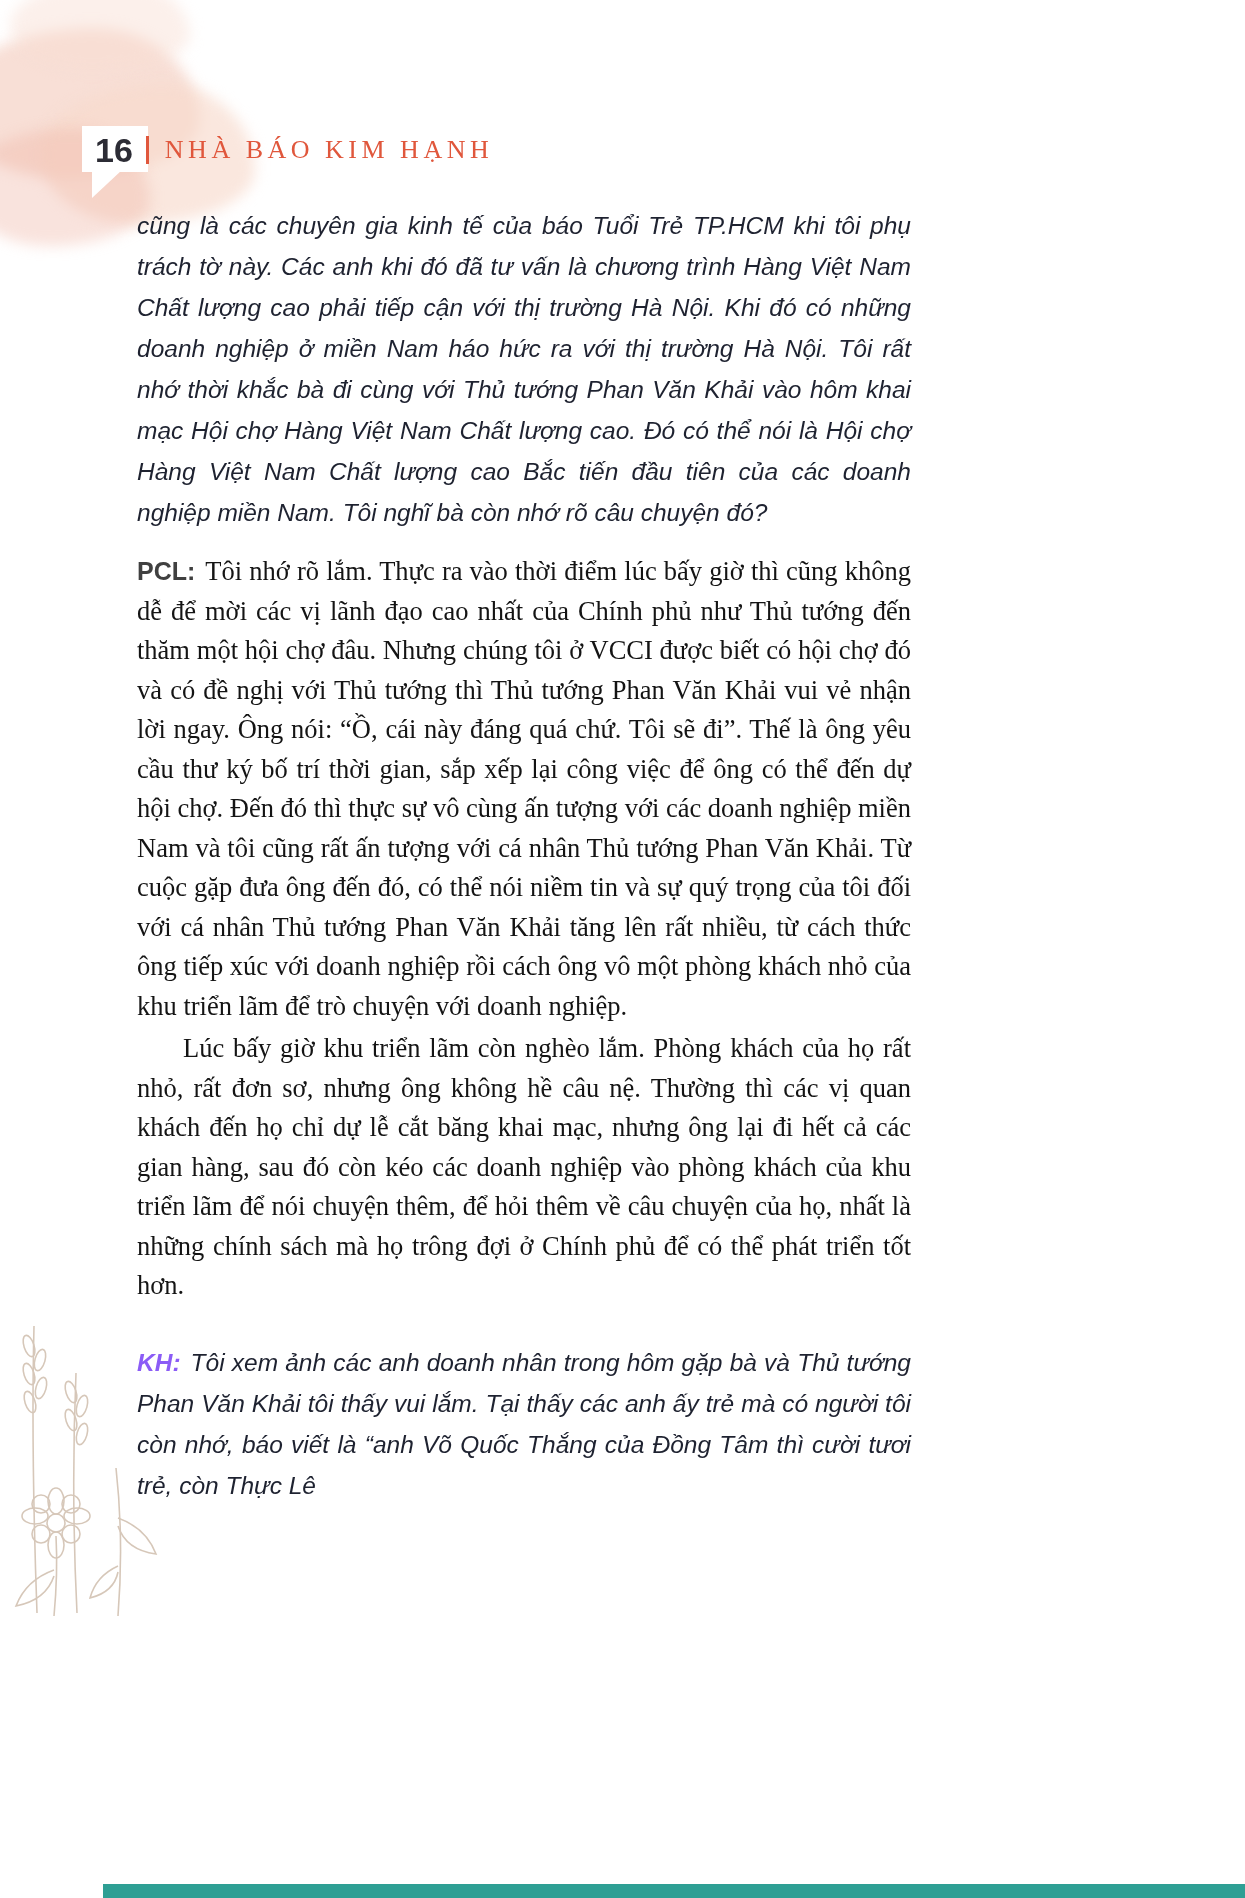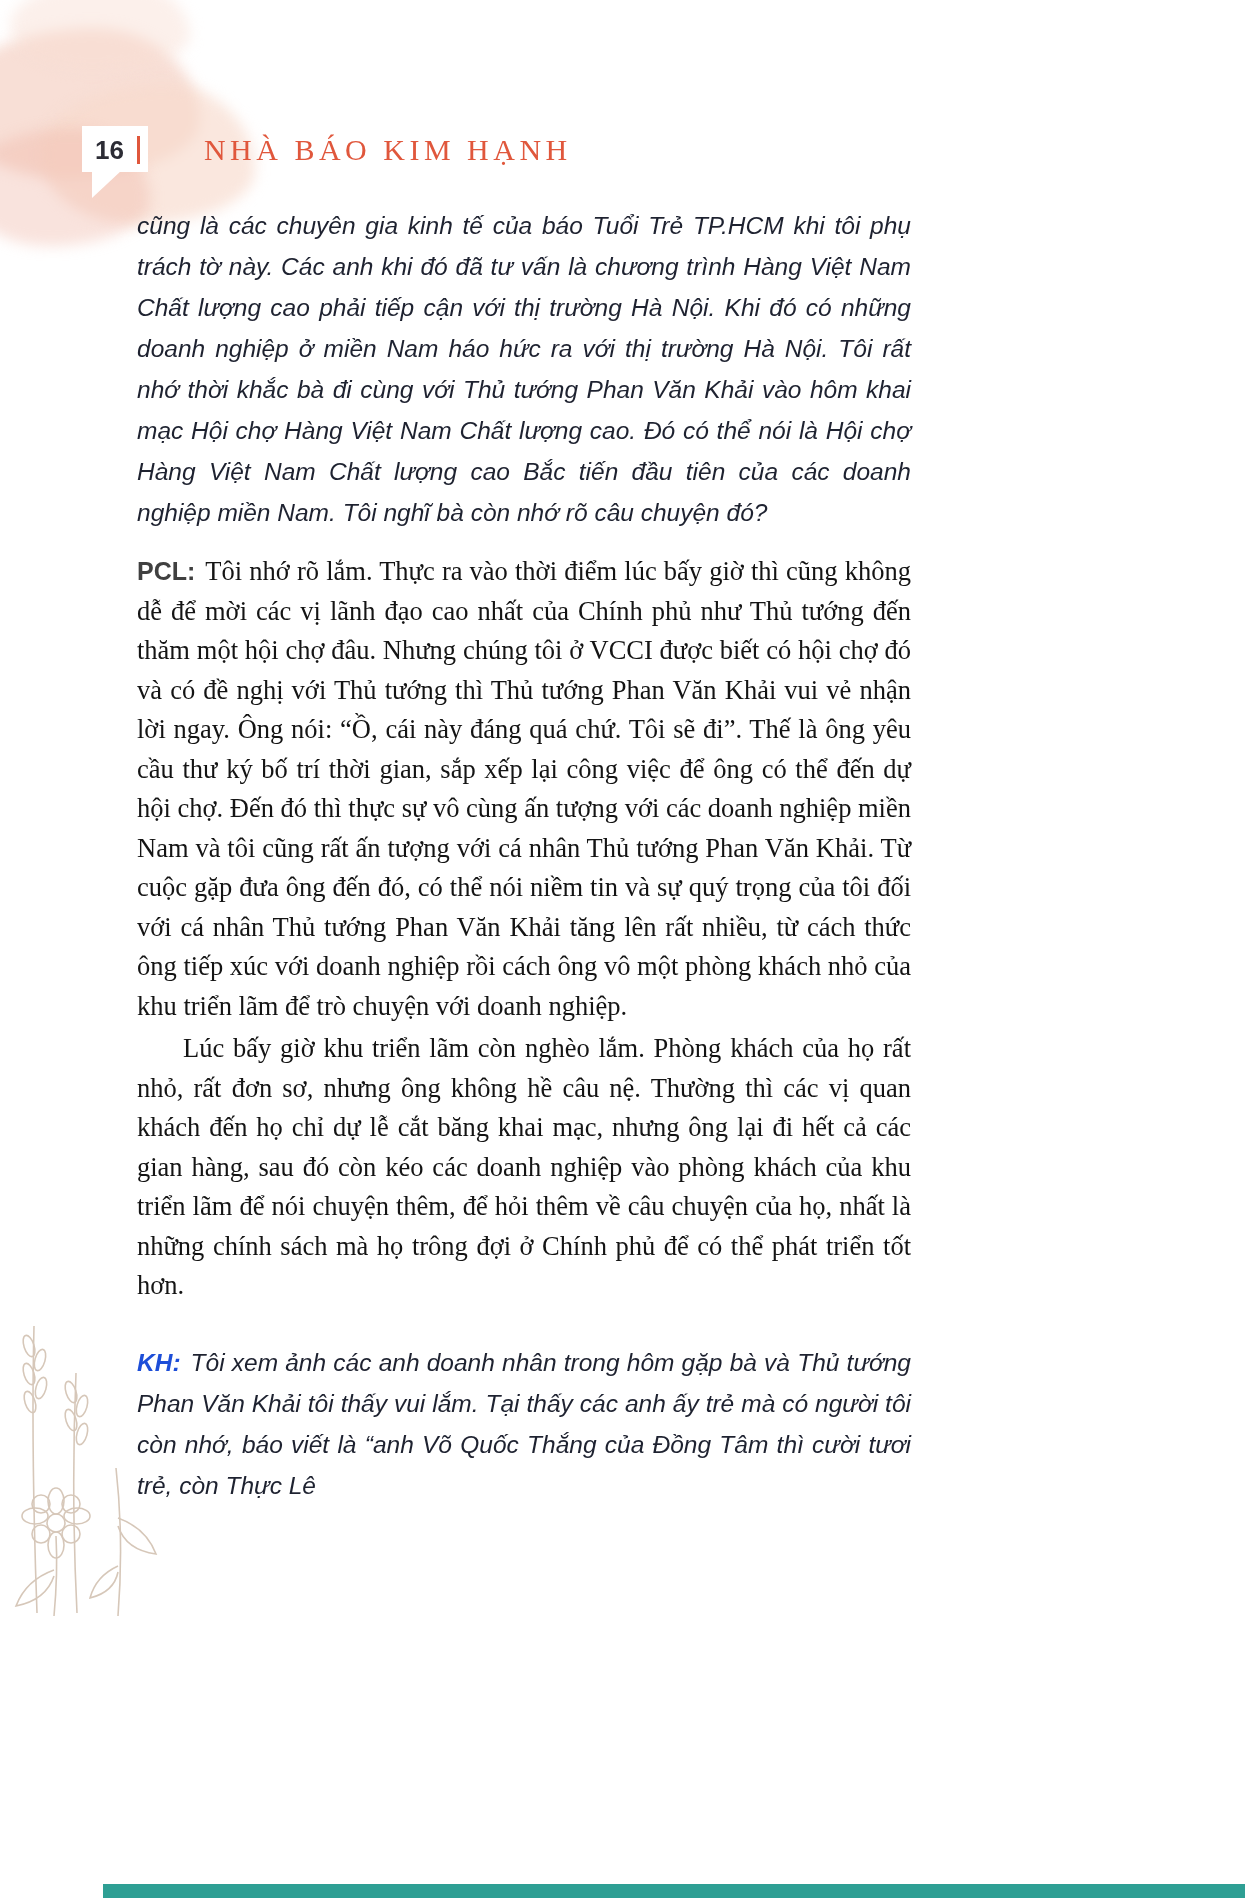--- a/index.html
+++ b/index.html
@@ -31,31 +31,30 @@
     border-right: 30px solid transparent;
   }
 
   
   .page-header {
     position: absolute; left: 95px; top: 133px;
     display: flex; align-items: center; height: 34px;
   }
   .page-number {
     font-family: "Liberation Sans", sans-serif;
-    font-weight: bold; font-size: 26px; color: #2c2c35;
+    font-weight: bold; font-size: 34px; color: #2c2c35;
   }
   .header-divider {
     width: 3px; height: 28px; background: #e0573c;
     margin: 0 16px 0 13px;
   }
   .running-header {
     font-family: "Liberation Serif", serif;
-    font-size: 30px; color: #e0573c;
+    font-size: 26px; color: #e0573c;
     letter-spacing: 4.5px;
-    margin-left: 48px;
   }
 
   
   .text-block {
     position: absolute; left: 137px; top: 205px; width: 774px;
   }
   p { margin: 0; }
   .q {
     font-family: "Liberation Sans", sans-serif;
     font-style: italic;
@@ -74,21 +73,21 @@
   }
   .a.indent { text-indent: 46px; margin-top: 3px; font-family: Liberation Serif, serif; }
   .q.kh { margin-top: 36px; margin-bottom: 0; }
 
   .speaker {
     font-family: "Liberation Sans", sans-serif;
     font-weight: bold;
     margin-right: 10px;
   }
   .speaker-pcl { color: #404040; font-style: normal; font-size: 25px; }
-  .speaker-kh  { color: #1d4ed8; font-style: italic; font-size: 24.5px; }
+  .speaker-kh  { color: #8b5cf6; font-style: italic; font-size: 24.5px; }
 
   
   .floral { position: absolute; left: 4px; top: 1318px; }
 
   
   .bottom-bar {
     position: absolute; left: 103px; right: 0; bottom: 0; height: 14px;
     background: #2e9f94;
   }
 </style>

